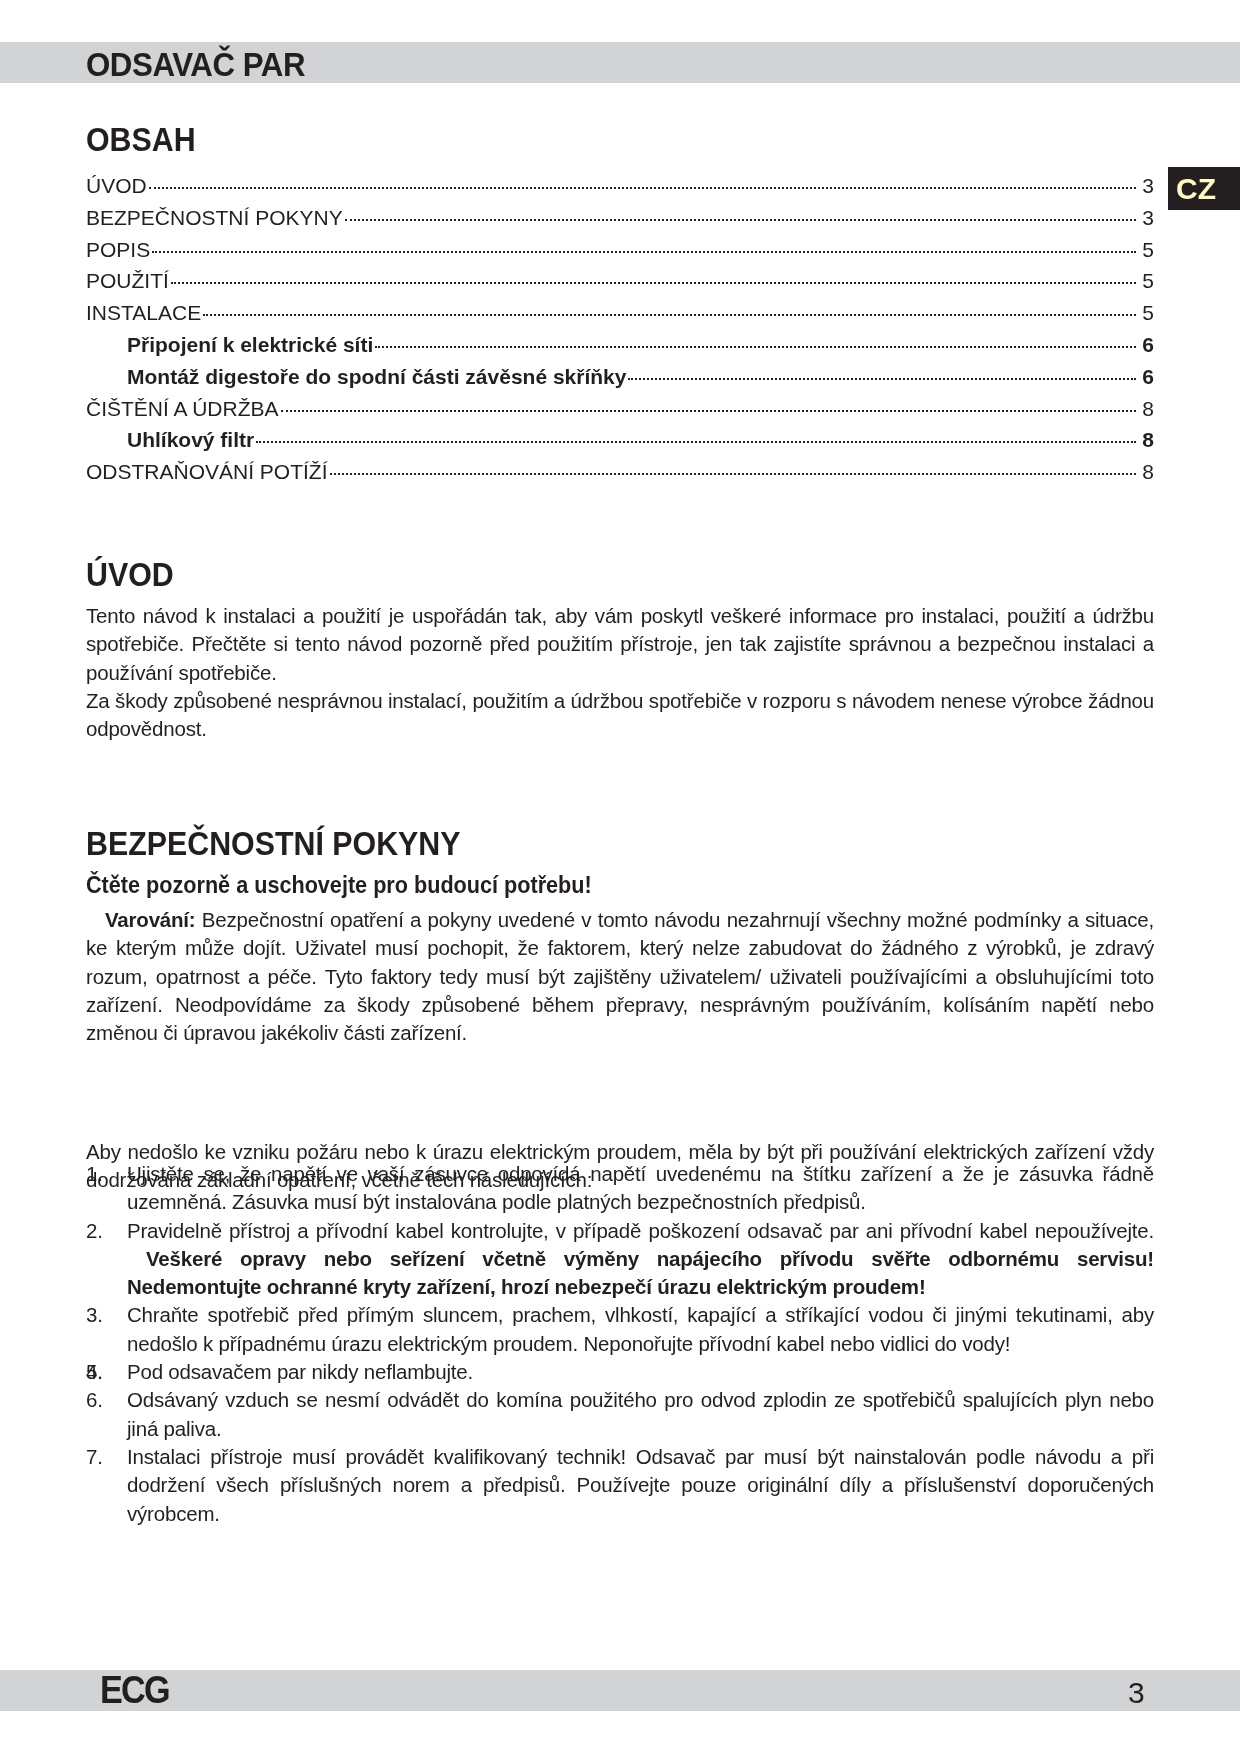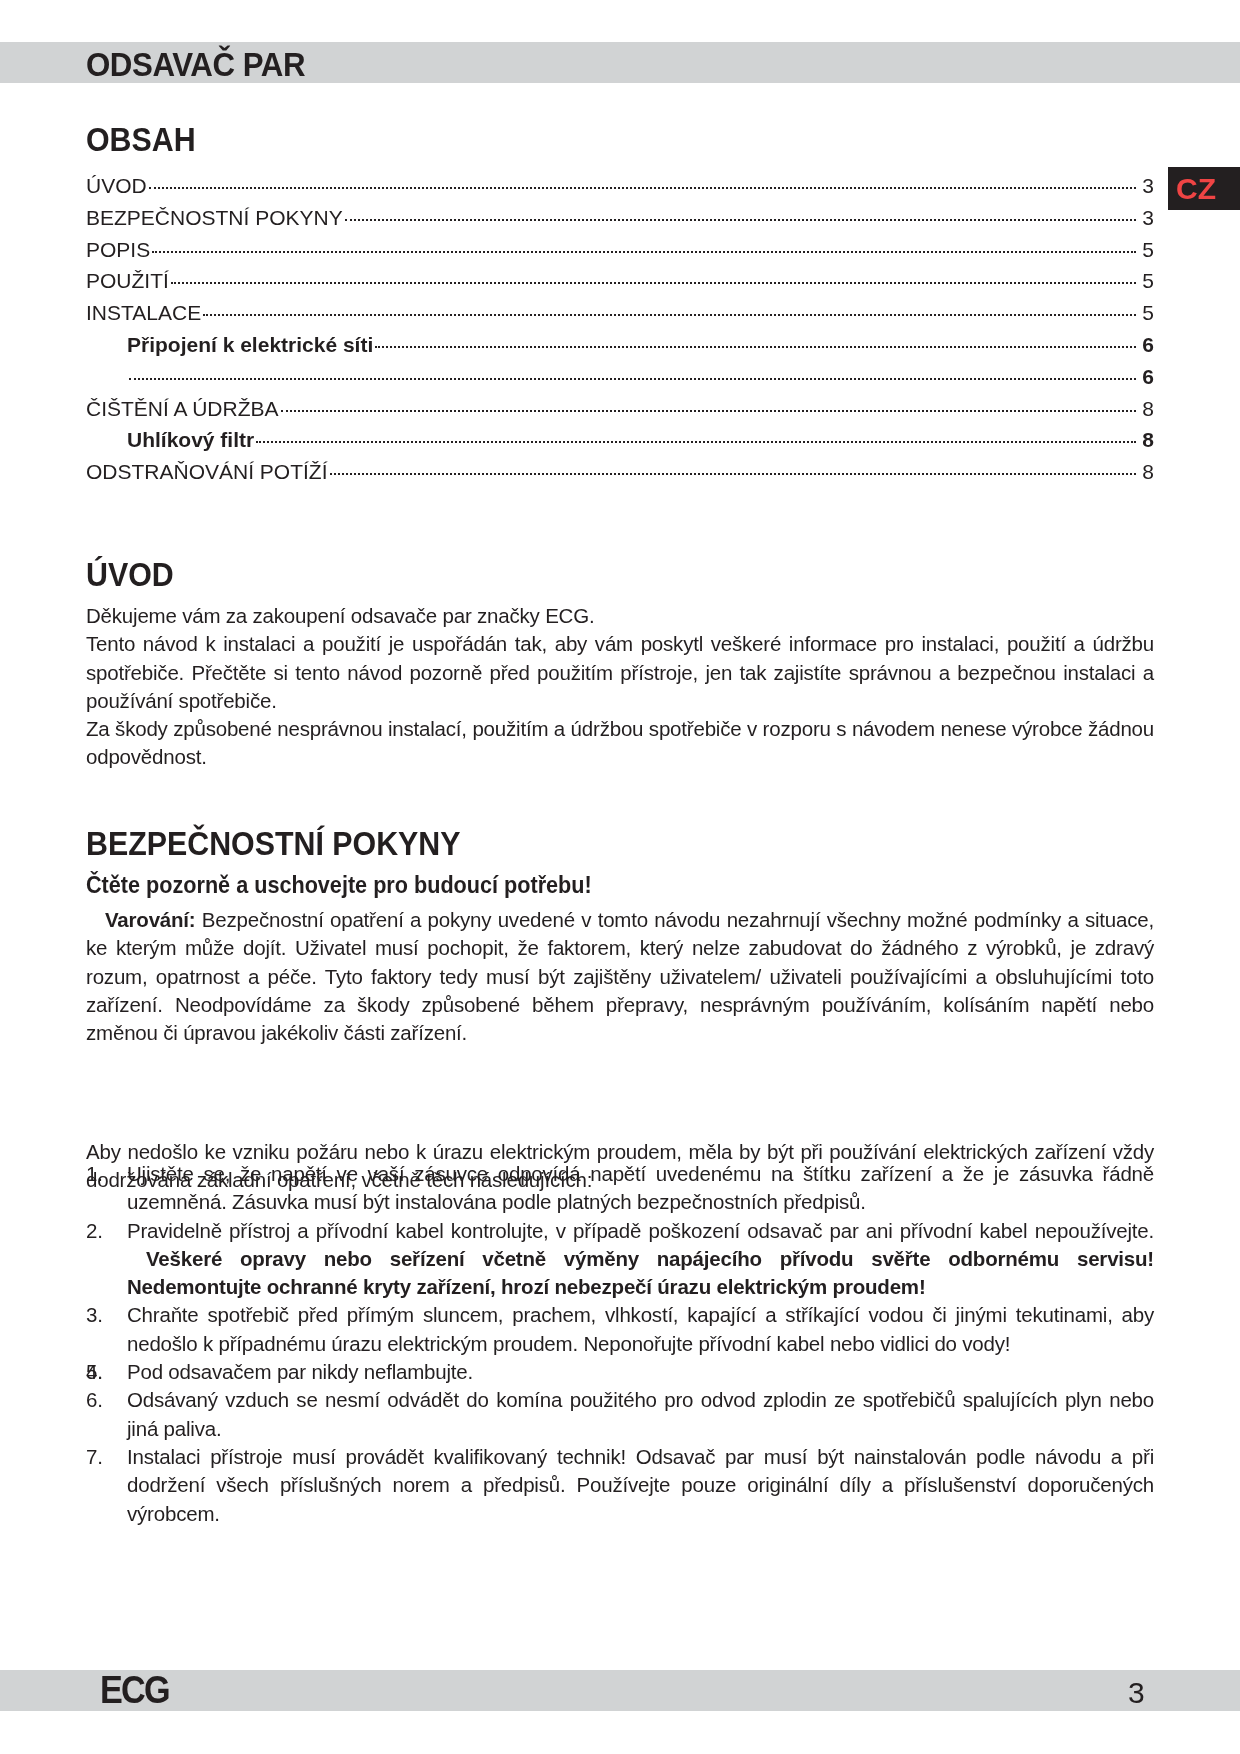--- a/index.html
+++ b/index.html
@@ -10,21 +10,21 @@
   .top-band {
     position: absolute; left: 0; top: 42px; width: 1240px; height: 41px;
     background: #d1d3d4;
   }
   .doc-title {
     position: absolute; left: 86px; top: 44px; font-size: 34px; font-weight: bold;
     letter-spacing: -0.5px; line-height: 40px; transform: scaleX(0.92); transform-origin: left;
   }
   .lang-tab {
     position: absolute; left: 1168px; top: 167px; width: 72px; height: 43px;
-    background: #231f20; color: #ef4444; font-weight: bold; font-size: 30px;
+    background: #231f20; color: #fef9c3; font-weight: bold; font-size: 30px;
     line-height: 43px; padding-left: 8px; box-sizing: border-box;
   }
   .content { position: absolute; left: 86px; top: 0; width: 1068px; }
   h2.section {
     position: absolute; left: 0; margin: 0; font-size: 33px; font-weight: bold;
     line-height: 40px; transform: scaleX(0.92); transform-origin: left; white-space: nowrap;
   }
   .toc { position: absolute; left: 0; top: 170px; width: 1068px; }
   .toc-row {
     display: flex; align-items: baseline; height: 31.8px; font-size: 21px;
@@ -100,20 +100,21 @@
         <span class="toc-label">INSTALACE</span>
         <span class="toc-dots"></span>
         <span class="toc-page">5</span>
       </div>
       <div class="toc-row sub">
         <span class="toc-label">Připojení k elektrické síti</span>
         <span class="toc-dots"></span>
         <span class="toc-page">6</span>
       </div>
       <div class="toc-row sub">
+        <span class="toc-label">Montáž digestoře do spodní části závěsné skříňky</span>
         <span class="toc-dots"></span>
         <span class="toc-page">6</span>
       </div>
       <div class="toc-row">
         <span class="toc-label">ČIŠTĚNÍ A ÚDRŽBA</span>
         <span class="toc-dots"></span>
         <span class="toc-page">8</span>
       </div>
       <div class="toc-row sub">
         <span class="toc-label">Uhlíkový filtr</span>
@@ -122,21 +123,20 @@
       </div>
       <div class="toc-row">
         <span class="toc-label">ODSTRAŇOVÁNÍ POTÍŽÍ</span>
         <span class="toc-dots"></span>
         <span class="toc-page">8</span>
       </div>
     </div>
 
   <h2 class="section" style="top:555px">ÚVOD</h2>
   <div class="para" style="top:602px">
-    <span class="line">Děkujeme vám za zakoupení odsavače par značky ECG.</span>
     <span class="line">Tento návod k instalaci a použití je uspořádán tak, aby vám poskytl veškeré informace pro instalaci, použití a údržbu spotřebiče. Přečtěte si tento návod pozorně před použitím přístroje, jen tak zajistíte správnou a bezpečnou instalaci a používání spotřebiče.</span>
     <span class="line">Za škody způsobené nesprávnou instalací, použitím a údržbou spotřebiče v rozporu s návodem nenese výrobce žádnou odpovědnost.</span>
   </div>
 
   <h2 class="section" style="top:824px">BEZPEČNOSTNÍ POKYNY</h2>
   <div class="subhead">Čtěte pozorně a uschovejte pro budoucí potřebu!</div>
   <p class="para" style="top:906px"><b>Varování:</b><span> Bezpečnostní opatření a pokyny uvedené v tomto návodu nezahrnují všechny možné podmínky a situace, ke kterým může dojít. Uživatel musí pochopit, že faktorem, který nelze zabudovat do žádného z výrobků, je zdravý rozum, opatrnost a péče. Tyto faktory tedy musí být zajištěny uživatelem/ uživateli používajícími a obsluhujícími toto zařízení. Neodpovídáme za škody způsobené během přepravy, nesprávným používáním, kolísáním napětí nebo změnou či úpravou jakékoliv části zařízení.</span></p>
   <p class="para" style="top:1138px">Aby nedošlo ke vzniku požáru nebo k úrazu elektrickým proudem, měla by být při používání elektrických zařízení vždy dodržována základní opatření, včetně těch následujících:</p>
 
   <ol class="list" id="safety-list">

